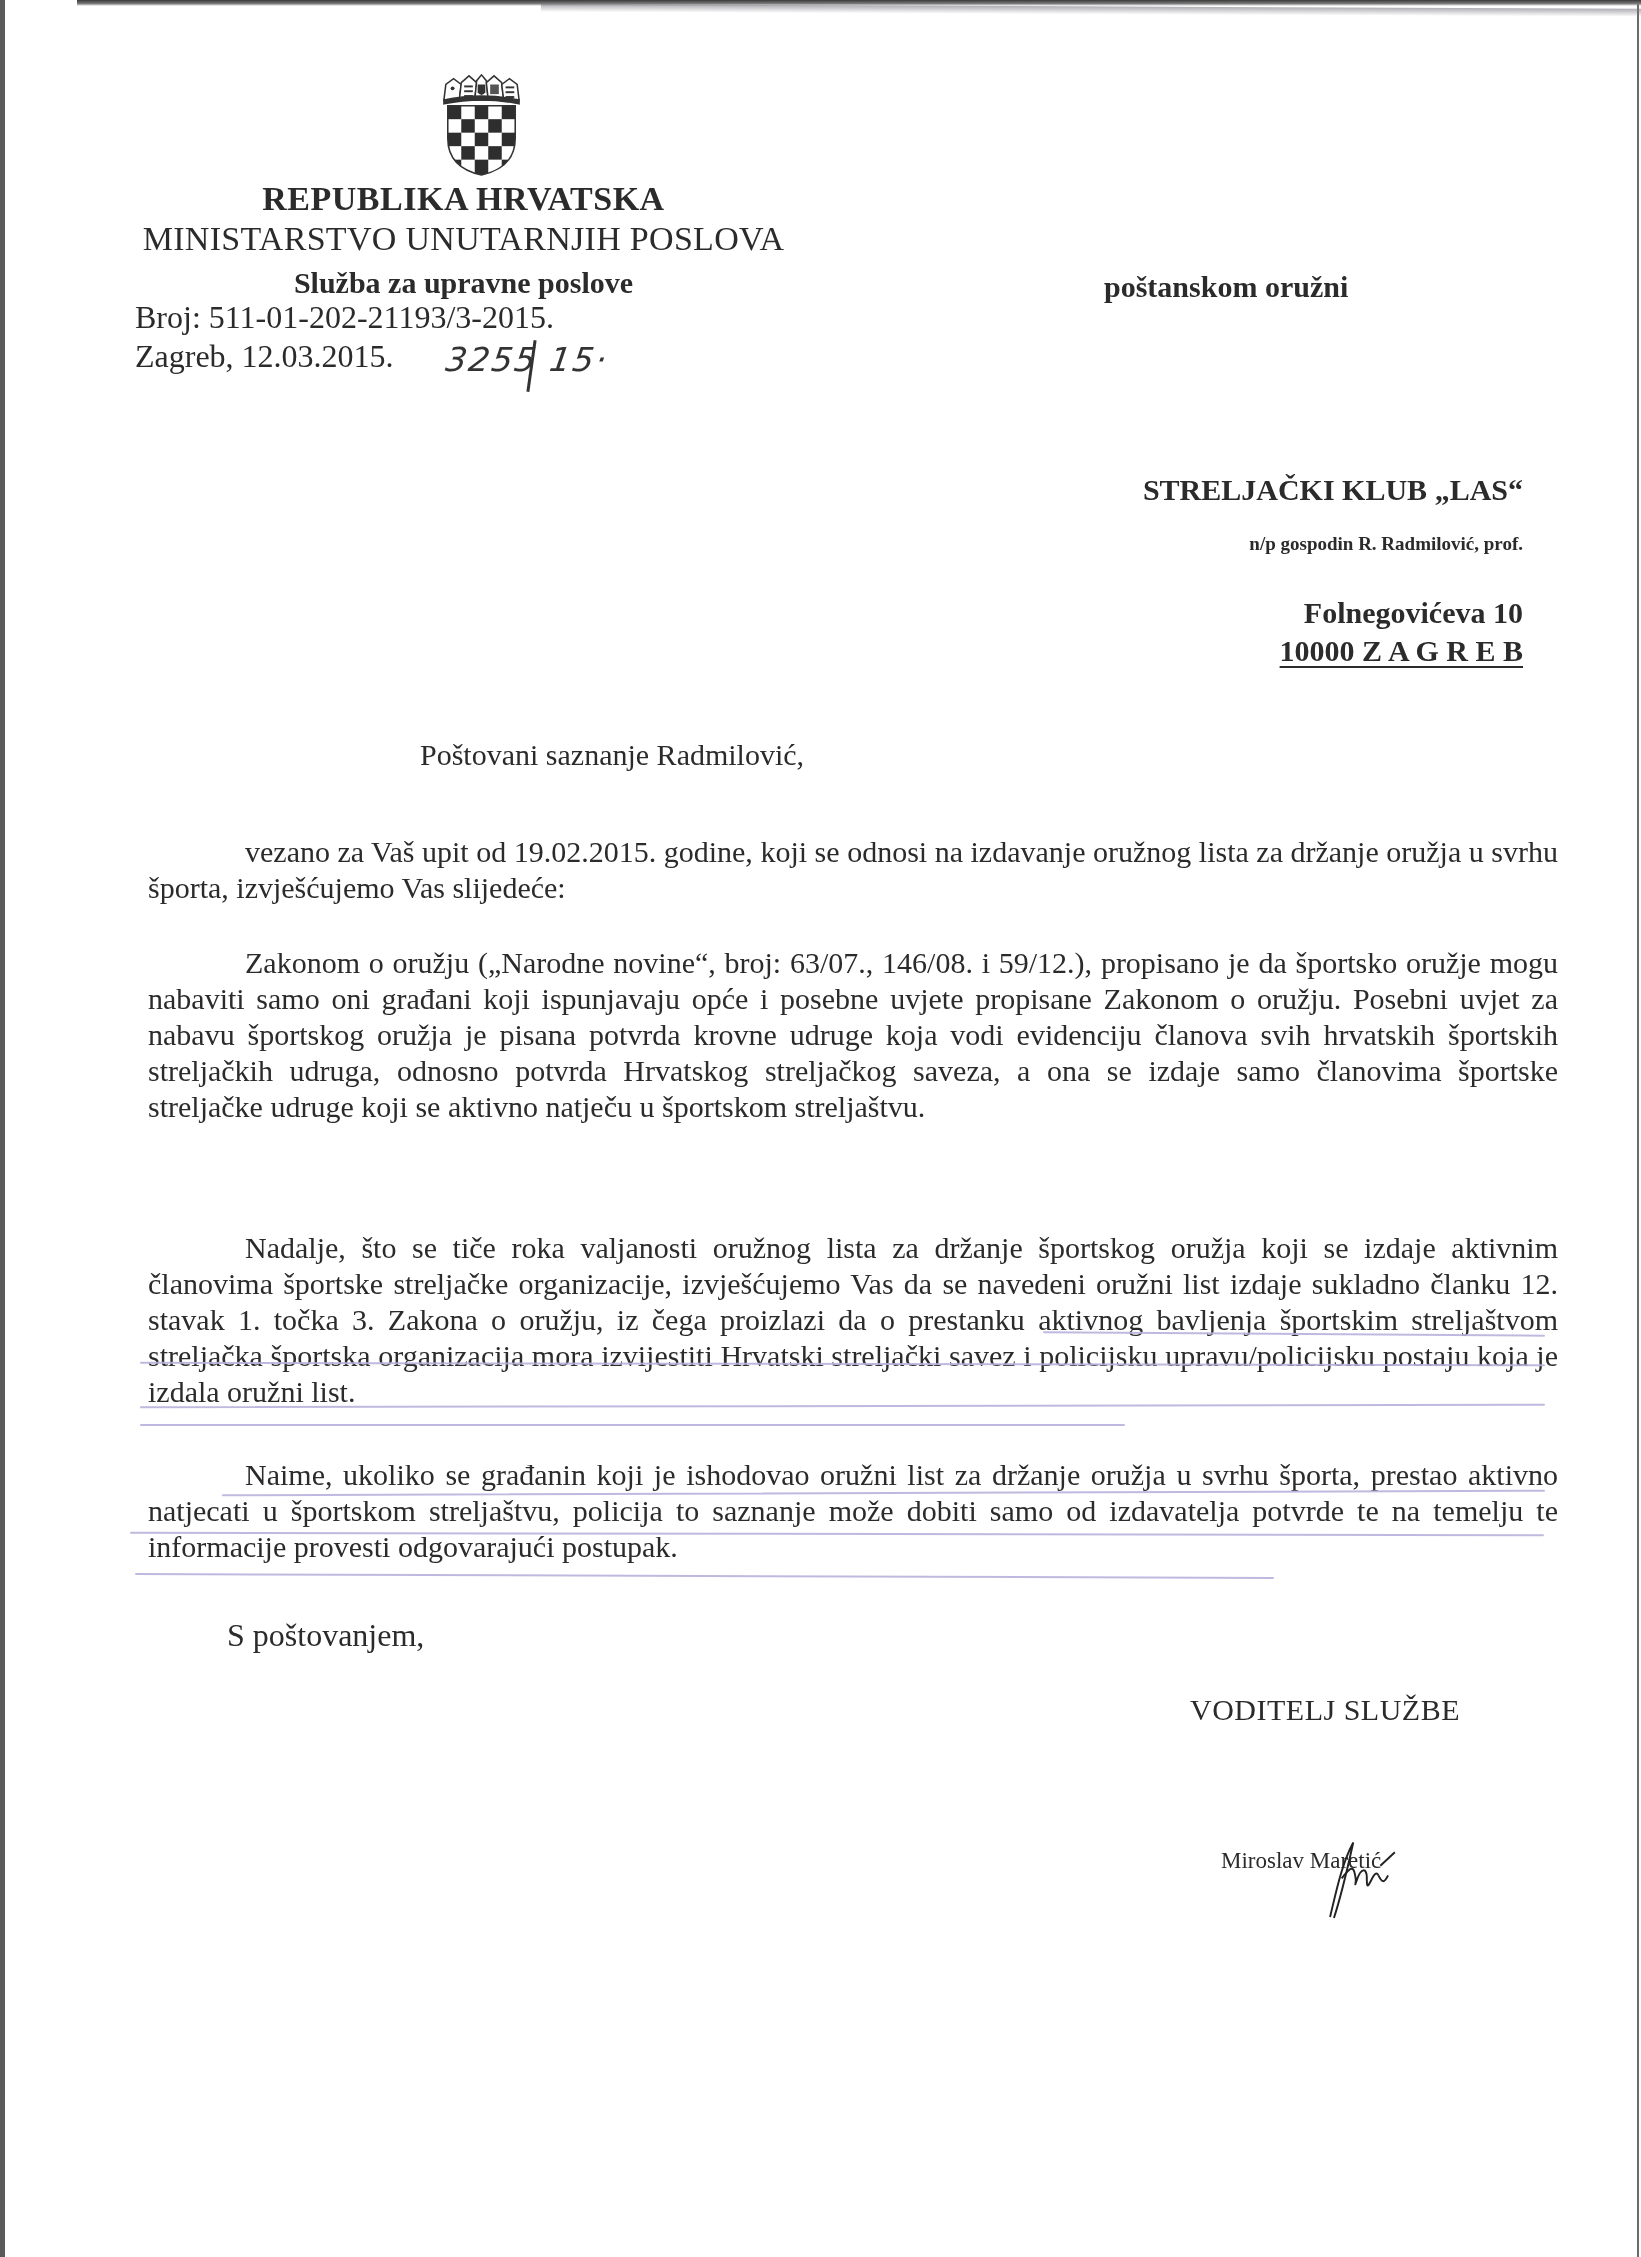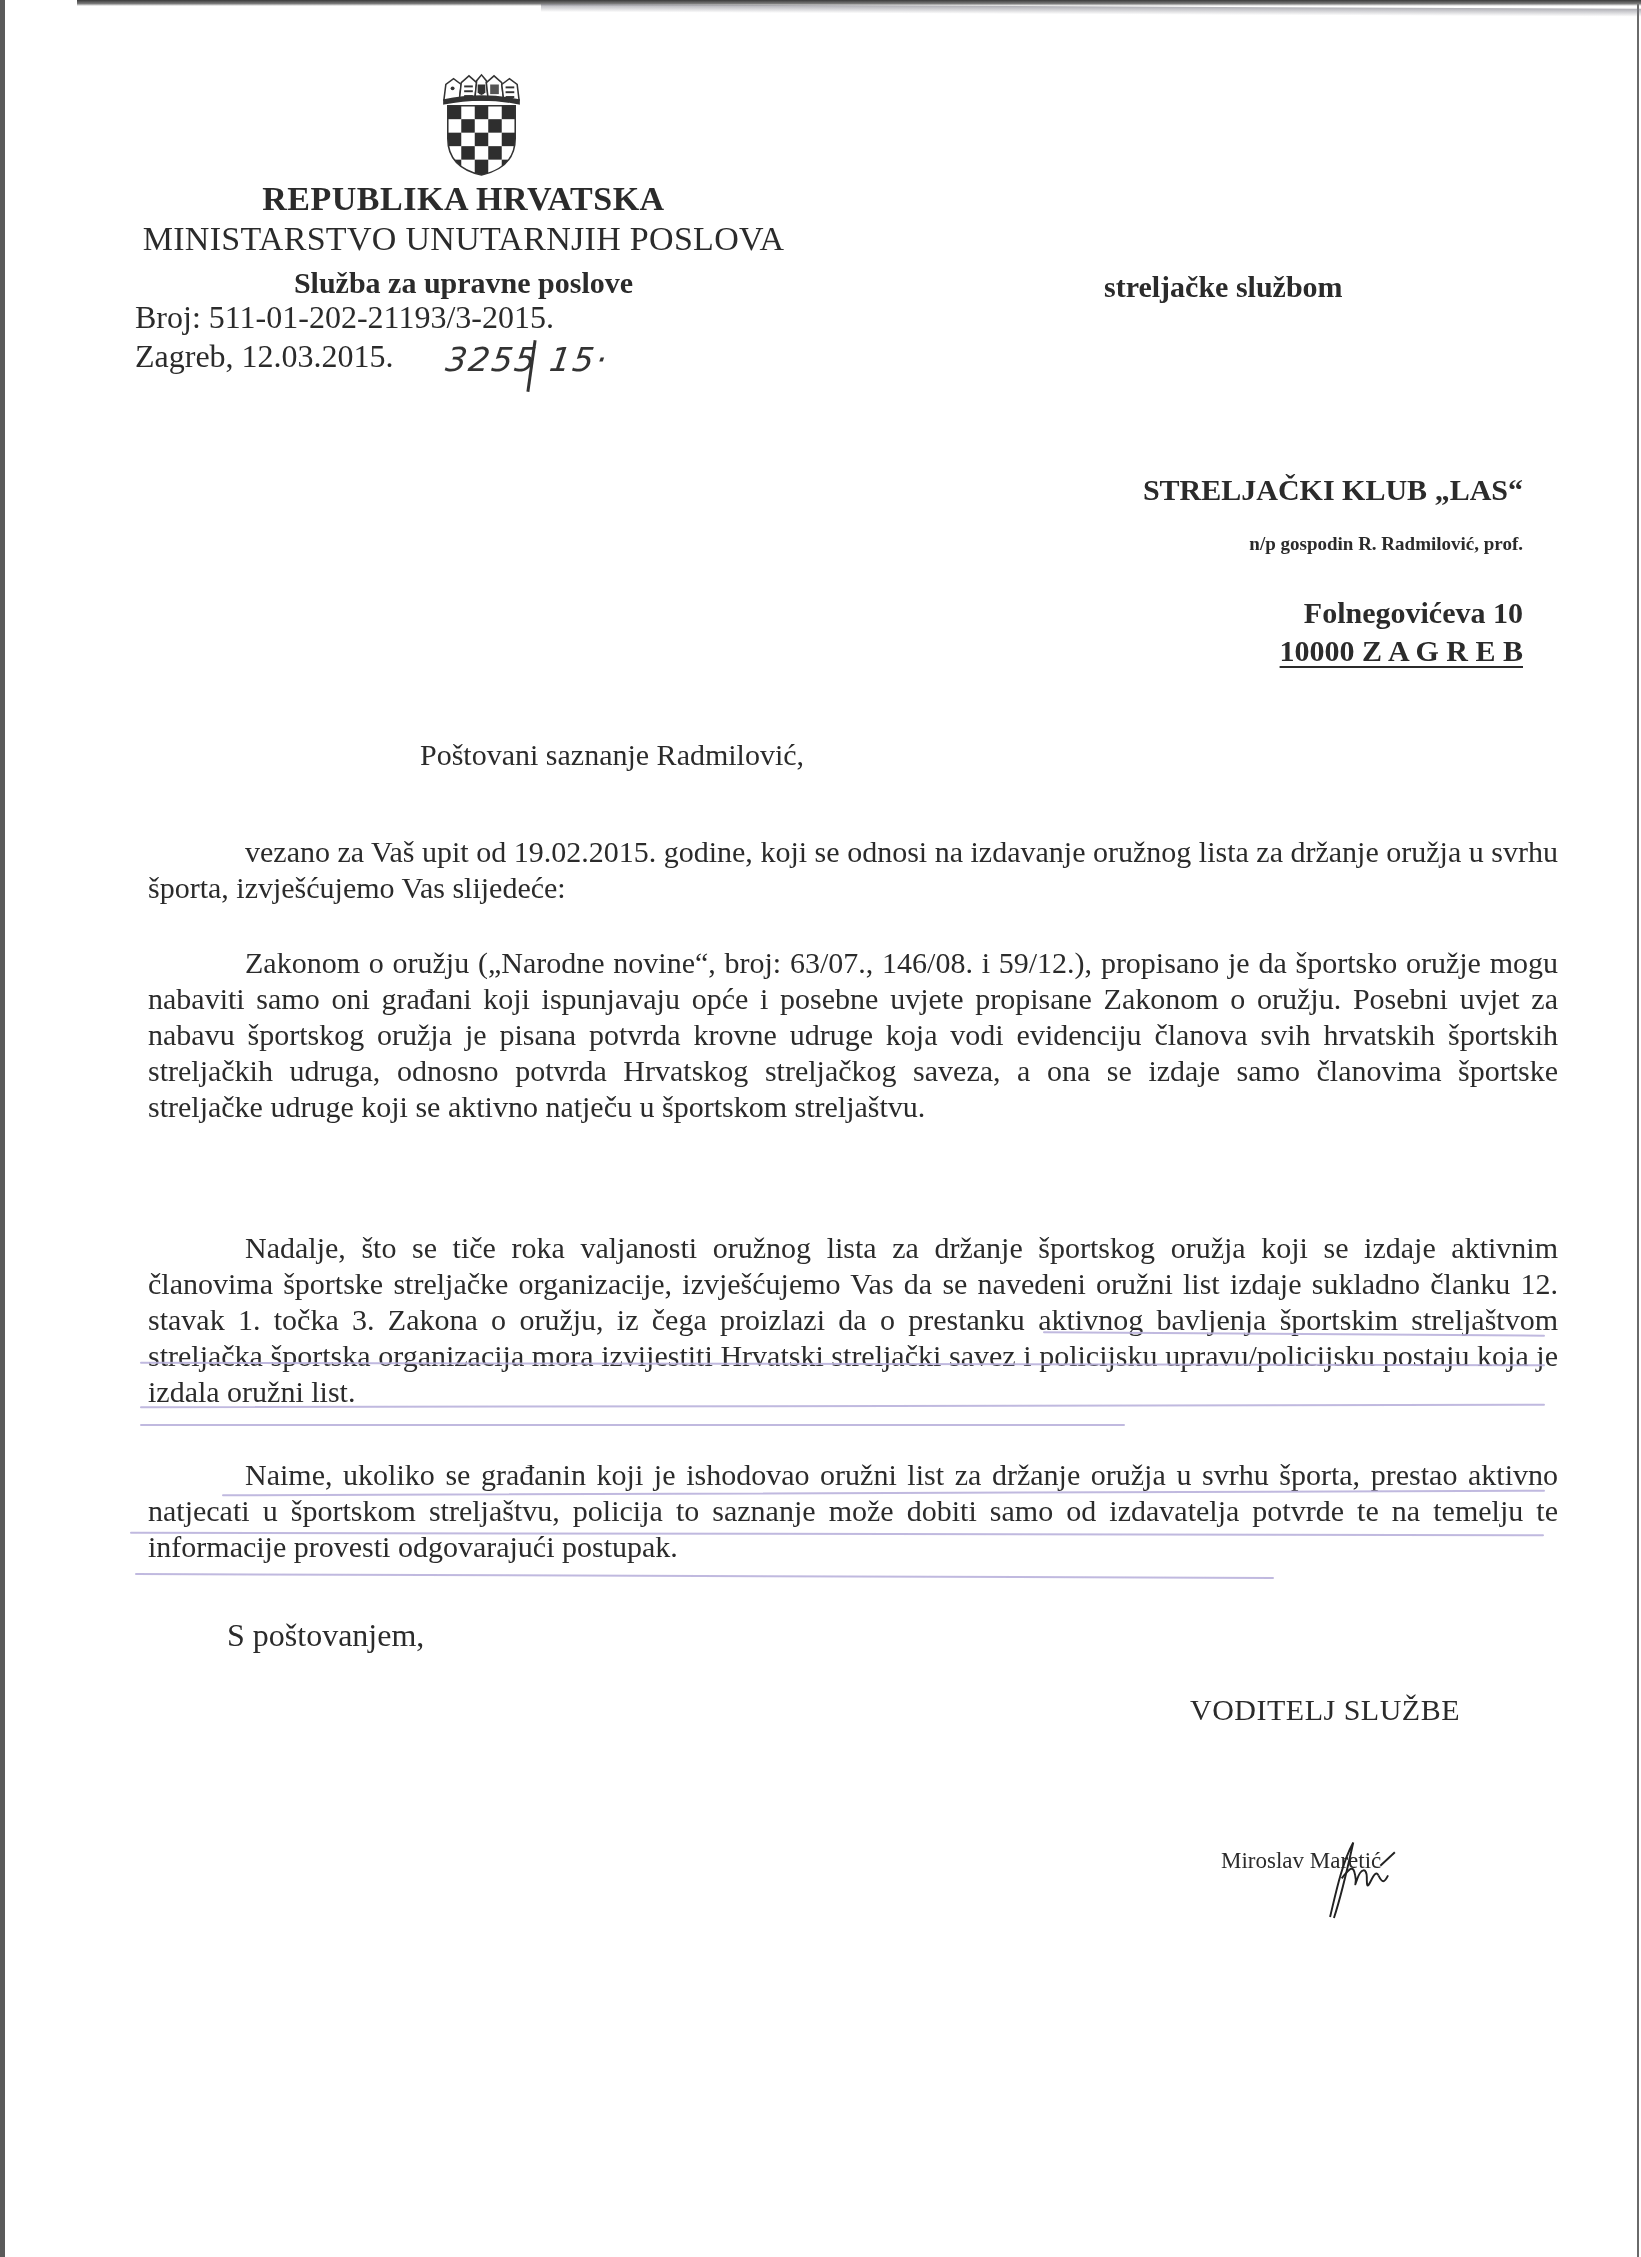--- a/index.html
+++ b/index.html
@@ -122,21 +122,21 @@
 </svg>
 
 <div class="hdr hdr-center h-republic">REPUBLIKA HRVATSKA</div>
 <div class="hdr hdr-center h-ministry">MINISTARSTVO UNUTARNJIH POSLOVA</div>
 <div class="hdr hdr-center h-service">Služba za upravne poslove</div>
 <div class="hdr h-broj">Broj: 511-01-202-21193/3-2015.</div>
 <div class="hdr h-date">Zagreb, 12.03.2015.</div>
 <div class="handwritten">3255 15·</div>
 <div class="hand-slash"></div>
 
-<div class="post">streljačke službom</div>
+<div class="post">poštanskom oružni</div>
 
 <div class="recip r1">STRELJAČKI KLUB „LAS“</div>
 <div class="recip r2">n/p gospodin R. Radmilović, prof.</div>
 <div class="recip r3">Folnegovićeva 10</div>
 <div class="recip r4">10000 Z A G R E B</div>
 
 <div class="salutation">Poštovani saznanje Radmilović,</div>
 
 <p class="para p0">vezano za Vaš upit od 19.02.2015. godine, koji se odnosi na izdavanje oružnog lista za držanje oružja u svrhu športa, izvješćujemo Vas slijedeće:</p>
 <p class="para p1">Zakonom o oružju („Narodne novine“, broj: 63/07., 146/08. i 59/12.), propisano je da športsko oružje mogu nabaviti samo oni građani koji ispunjavaju opće i posebne uvjete propisane Zakonom o oružju. Posebni uvjet za nabavu športskog oružja je pisana potvrda krovne udruge koja vodi evidenciju članova svih hrvatskih športskih streljačkih udruga, odnosno potvrda Hrvatskog streljačkog saveza, a ona se izdaje samo članovima športske streljačke udruge koji se aktivno natječu u športskom streljaštvu.</p>

